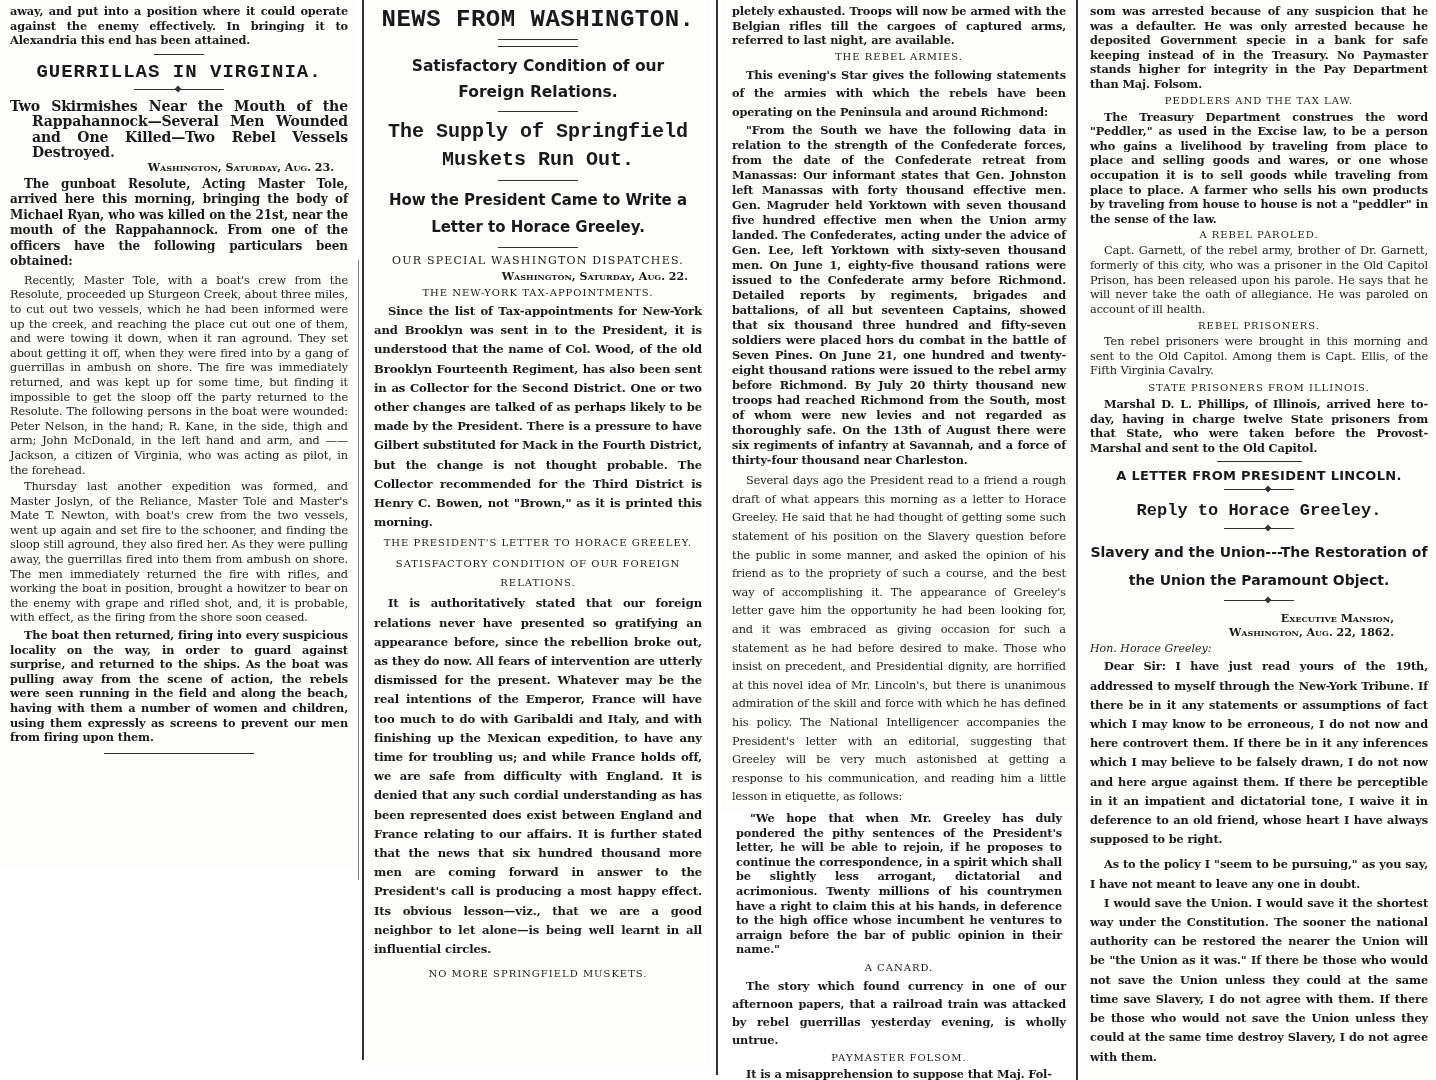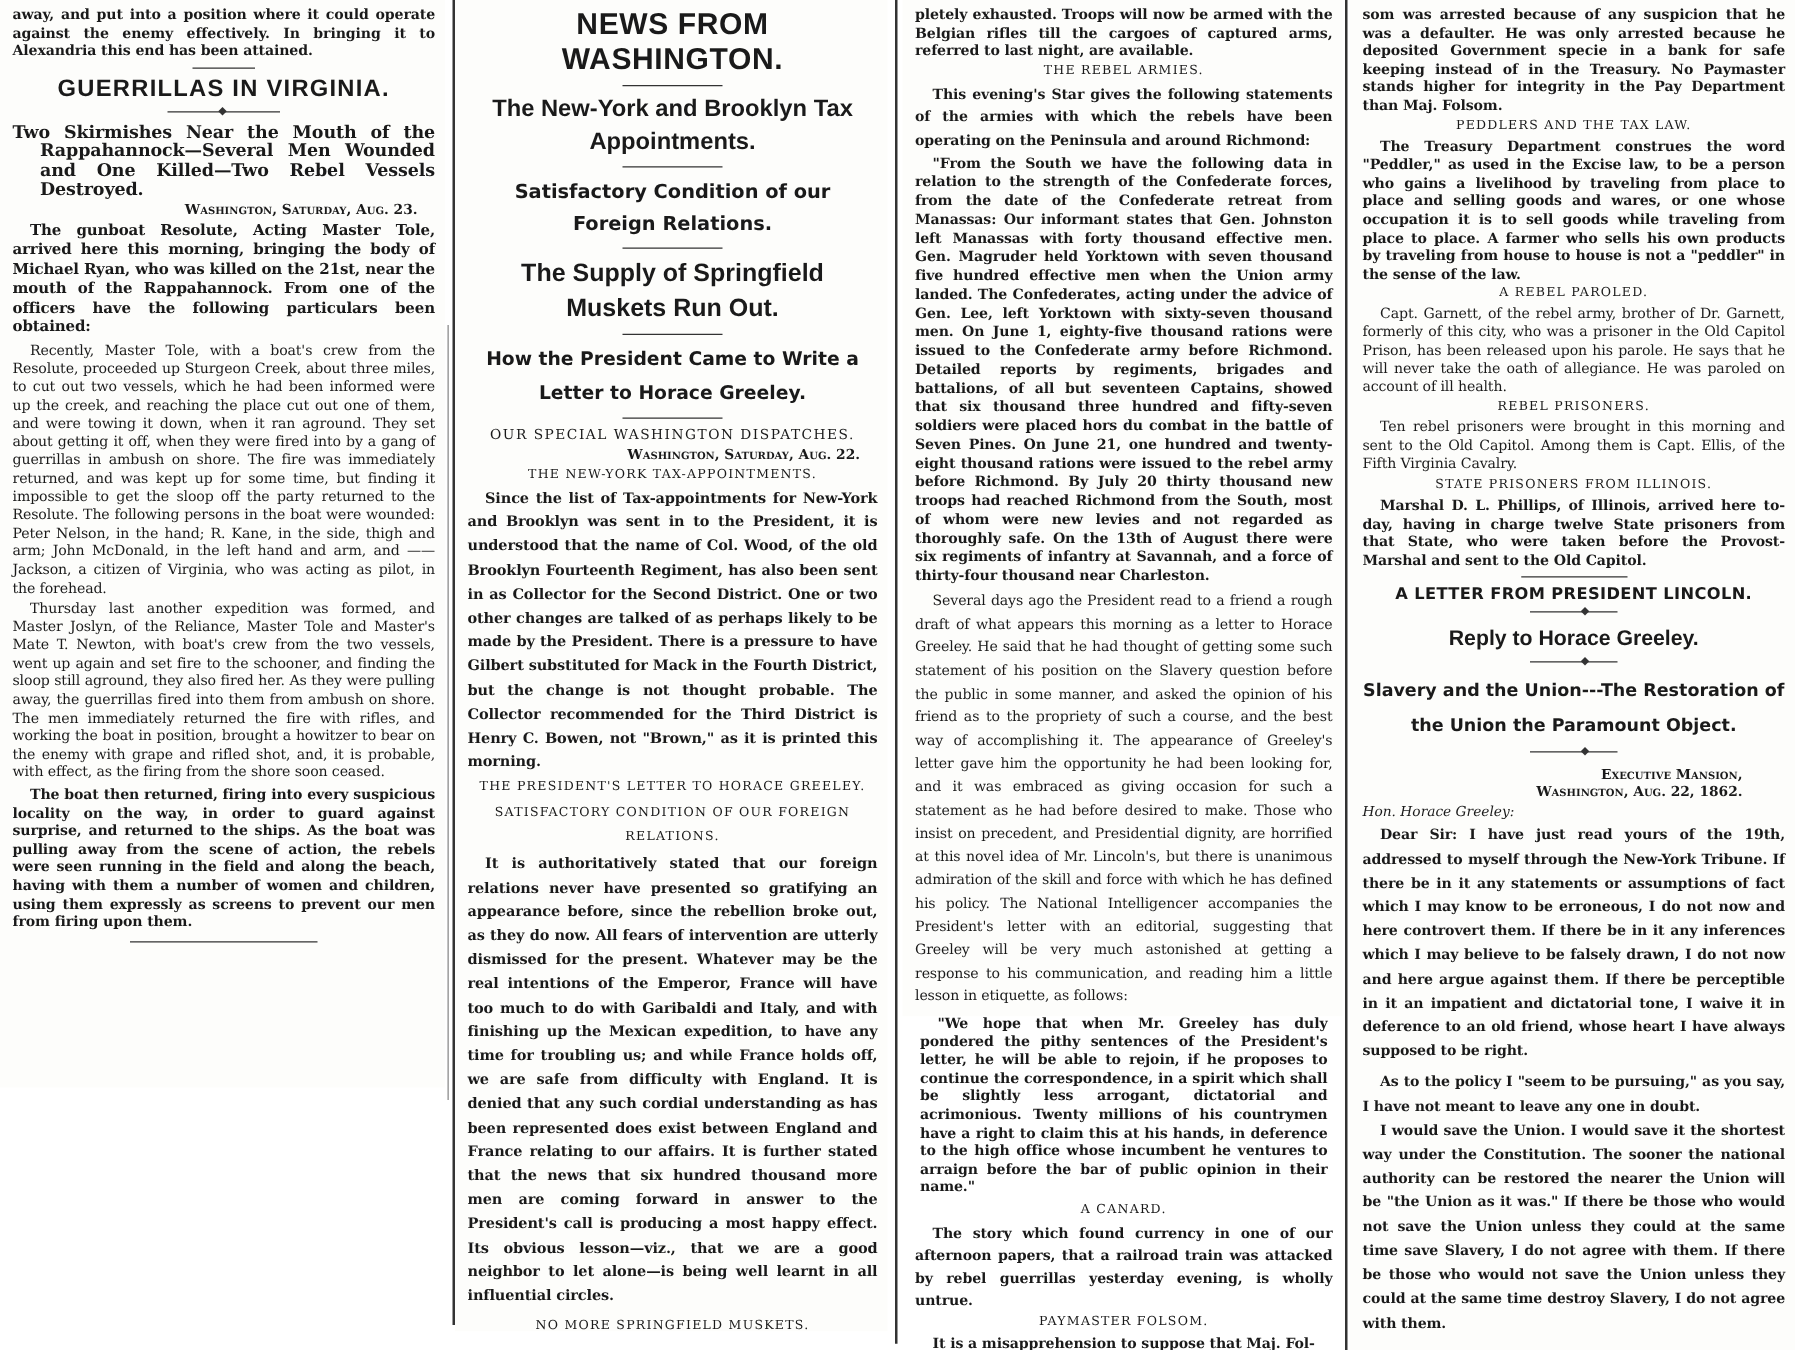--- a/index.html
+++ b/index.html
@@ -6,21 +6,21 @@
   body{width:1436px;height:1080px;position:relative;overflow:hidden;font-family:"DejaVu Serif","Liberation Serif",serif;color:#1a1a1a;}
   .col{position:absolute;top:0;box-sizing:border-box;padding:2px 8px 0 10px;background:#fdfdfb;}
   .col p{margin:0;font-size:11.3px;line-height:14.6px;text-align:justify;font-weight:bold;letter-spacing:-0.1px;}
   .col p.ind{text-indent:14px;}
   .sub{font-size:10px;text-align:center;font-weight:normal;letter-spacing:1px;margin:2px 0 2px 0;line-height:14px;}
   .rule{width:110px;height:0;border-top:1.5px solid #333;margin:6px auto;}
   .orn{width:90px;margin:6px auto;height:3px;position:relative;border-top:1.5px solid #333;}
   .orn:after{content:"";position:absolute;left:40px;top:-5px;width:8px;height:8px;background:#333;transform:rotate(45deg) scale(.6);}
   .dateline{text-align:right;font-size:11px;font-weight:bold;font-variant:small-caps;padding-right:14px;line-height:14px;}
   .vline{position:absolute;background:#333;width:2px;}
-  .h-big{font-family:Liberation Sans, sans-serif;font-weight:bold;text-align:center;margin:0;}
+  .h-big{font-family:Liberation Mono, monospace;font-weight:bold;text-align:center;margin:0;}
   #c1{left:0;width:356px;height:870px;}
   #c2{left:364px;width:346px;height:1065px;}
   #c3{left:722px;width:352px;height:813px;}
   #c4{left:1080px;width:356px;height:1080px;}
   .letter-sal{font-style:italic;font-weight:normal;font-size:11px;margin:2px 0;}
 </style>
 </head>
 <body>
 
 <div id="c1" class="col">
@@ -36,21 +36,20 @@
   <p class="ind" style="margin-top:2px;">The boat then returned, firing into every suspicious locality on the way, in order to guard against surprise, and returned to the ships. As the boat was pulling away from the scene of action, the rebels were seen running in the field and along the beach, having with them a number of women and children, using them expressly as screens to prevent our men from firing upon them.</p>
   <div class="rule" style="width:150px;margin:8px auto;"></div>
 </div>
 
 <div class="vline" style="left:358px;top:260px;height:620px;width:1px;background:#888;"></div>
 <div class="vline" style="left:362px;top:0;height:1060px;"></div>
 
 <div id="c2" class="col">
   <h1 class="h-big" style="font-size:24px;margin:4px 0 6px;letter-spacing:0.5px;">NEWS FROM WASHINGTON.</h1>
   <div class="rule" style="width:80px;"></div>
-  <h3 class="h-big" style="font-size:19px;line-height:26px;margin:4px 6px;">The New-York and Brooklyn Tax Appointments.</h3>
   <div class="rule" style="width:80px;"></div>
   <h3 class="h-big" style="font-size:15.5px;line-height:26px;margin:2px 4px;font-family:'DejaVu Sans',sans-serif;">Satisfactory Condition of our Foreign Relations.</h3>
   <div class="rule" style="width:80px;"></div>
   <h3 class="h-big" style="font-size:20px;line-height:28px;margin:4px 6px;">The Supply of Springfield Muskets Run Out.</h3>
   <div class="rule" style="width:80px;"></div>
   <h3 class="h-big" style="font-size:15px;line-height:27px;margin:2px 4px;font-family:'DejaVu Sans',sans-serif;">How the President Came to Write a Letter to Horace Greeley.</h3>
   <div class="rule" style="width:80px;"></div>
   <div class="sub" style="font-size:11px;letter-spacing:1.2px;">OUR SPECIAL WASHINGTON DISPATCHES.</div>
   <div class="dateline">Washington, Saturday, Aug. 22.</div>
   <div class="sub">THE NEW-YORK TAX-APPOINTMENTS.</div>

